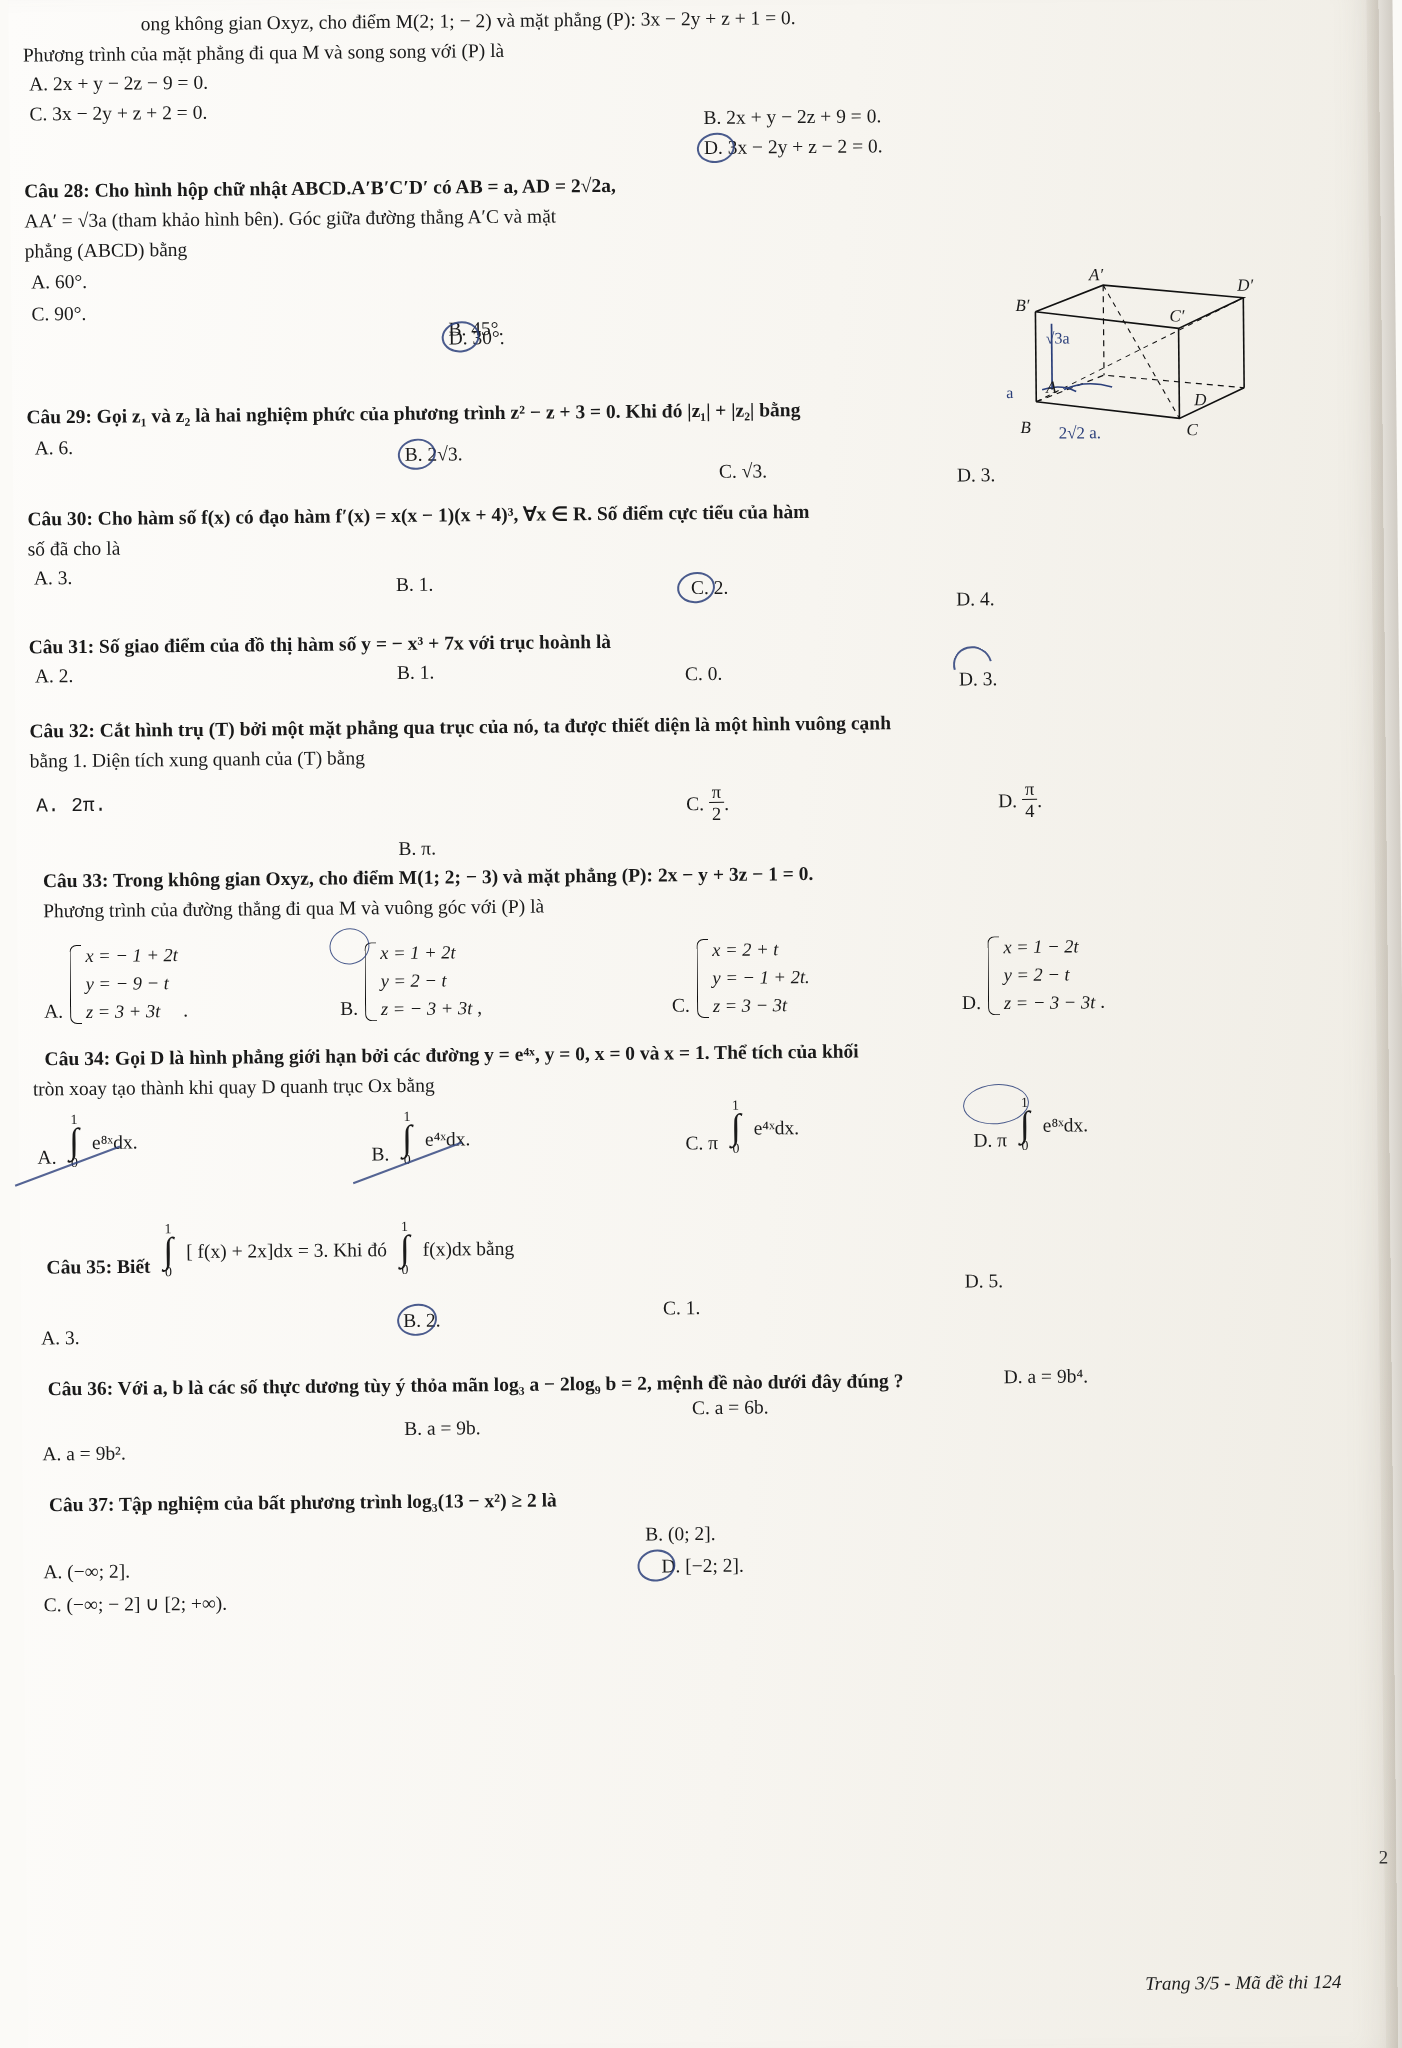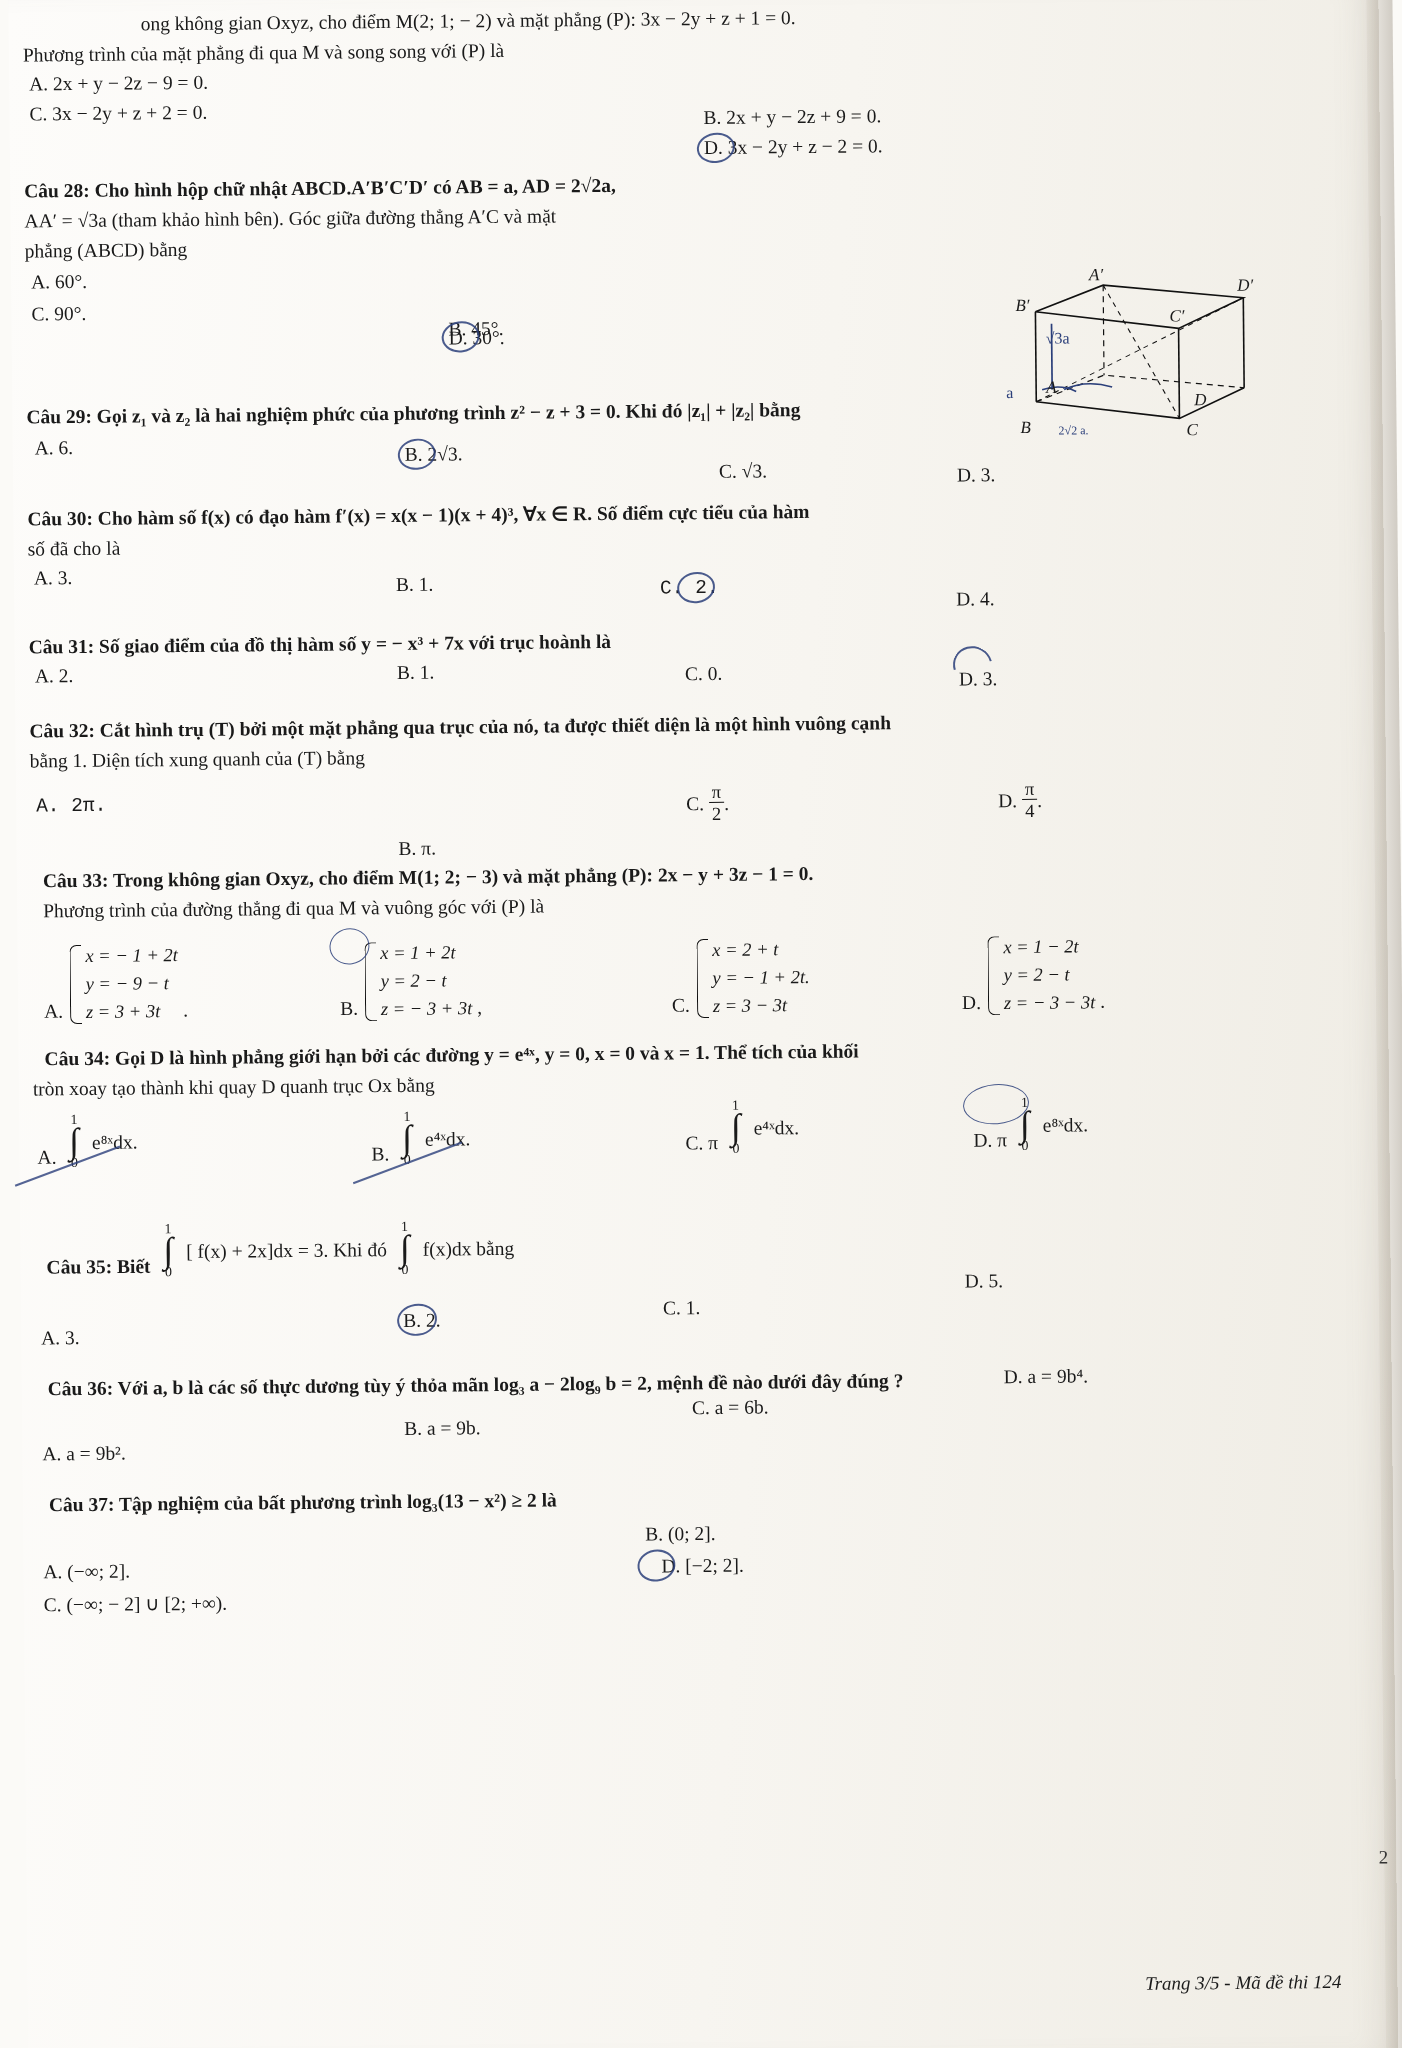--- a/index.html
+++ b/index.html
@@ -128,35 +128,35 @@
       <div class="lbl" style="left:96px; top:-6px;">A′</div>
       <div class="lbl" style="left:244px; top:6px;">D′</div>
       <div class="lbl" style="left:22px; top:24px;">B′</div>
       <div class="lbl" style="left:176px; top:36px;">C′</div>
       <div class="lbl" style="left:52px; top:106px;">A</div>
       <div class="lbl" style="left:200px; top:120px;">D</div>
       <div class="lbl" style="left:26px; top:146px;">B</div>
       <div class="lbl" style="left:192px; top:150px;">C</div>
       <div class="handnote" style="left:52px; top:58px; font-size:16px;">√3a</div>
       <div class="handnote" style="left:12px; top:112px; font-size:16px;">a</div>
-      <div class="handnote" style="left:64px; top:152px; font-size:12px;text-align:right;">2√2 a.</div>
+      <div class="handnote" style="left:64px; top:152px; font-size:17px;text-align:right;">2√2 a.</div>
     </div>
 
     <div class="blk q" style="left:32px; top:398px; width:1180px;">Câu 29: Gọi z₁ và z₂ là hai nghiệm phức của phương trình z² − z + 3 = 0. Khi đó |z₁| + |z₂| bằng</div>
     <div class="opt" style="left:40px; top:432px;">A. 6.</div>
     <div class="opt" style="left:410px; top:442px;">B. 2√3.</div>
     <div class="opt" style="left:690px; top:462px;margin-left:34px;">C. √3.</div>
     <div class="opt" style="left:962px; top:468px;">D. 3.</div>
     <div class="ellipse" style="left:403px; top:437px; width:34px; height:27px;"></div>
 
     <div class="blk q" style="left:32px; top:500px; width:1260px;">Câu 30: Cho hàm số f(x) có đạo hàm f′(x) = x(x − 1)(x + 4)³, ∀x ∈ R. Số điểm cực tiểu của hàm</div>
     <div class="blk" style="left:32px; top:530px; width:600px;">số đã cho là</div>
     <div class="opt" style="left:38px; top:562px;">A. 3.</div>
     <div class="opt" style="left:400px; top:572px;">B. 1.</div>
-    <div class="opt" style="left:664px; top:578px;font-family:Liberation Mono, monospace;">C. 2.</div>
+    <div class="opt" style="left:695px; top:578px;">C. 2.</div>
     <div class="opt" style="left:960px; top:592px;">D. 4.</div>
     <div class="ellipse" style="left:681px; top:573px; width:34px; height:27px;"></div>
 
     <div class="blk q" style="left:32px; top:628px; width:1100px;">Câu 31: Số giao điểm của đồ thị hàm số y = − x³ + 7x với trục hoành là</div>
     <div class="opt" style="left:38px; top:660px;">A. 2.</div>
     <div class="opt" style="left:400px; top:660px;">B. 1.</div>
     <div class="opt" style="left:688px; top:664px;">C. 0.</div>
     <div class="opt" style="left:962px; top:672px;">D. 3.</div>
     <div class="arc" style="left:956px; top:650px; width:36px; height:34px;"></div>
 

